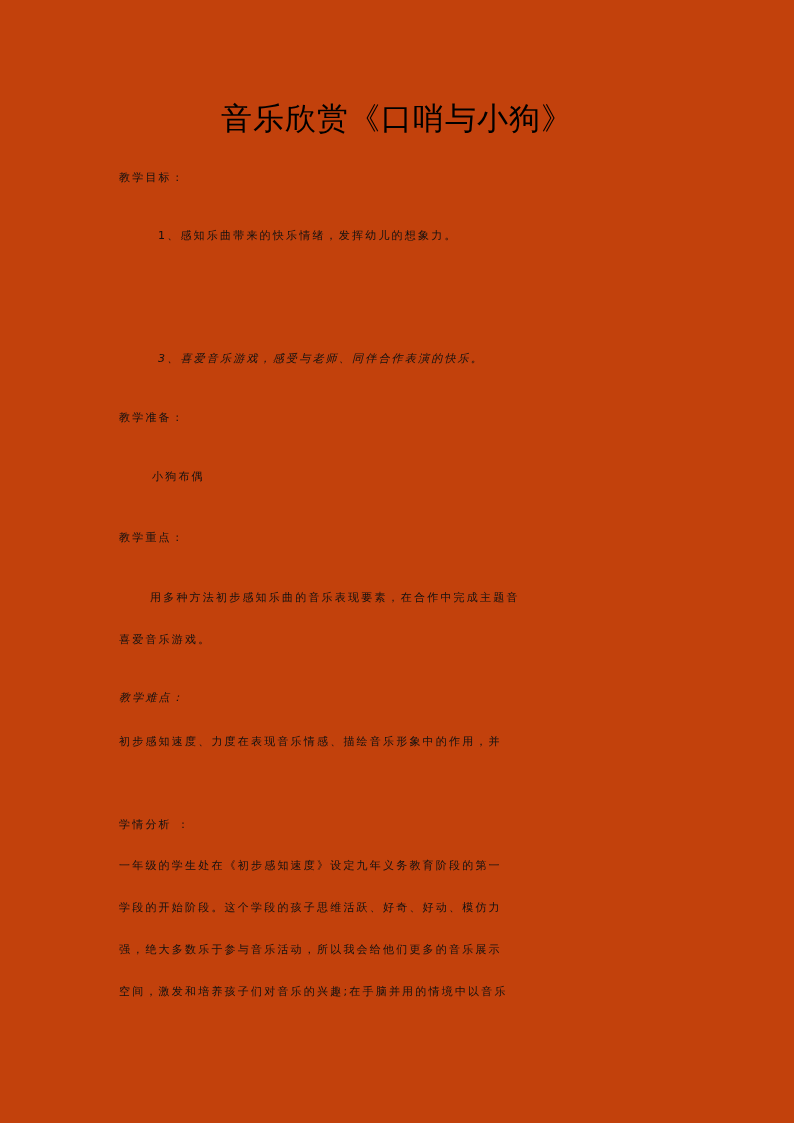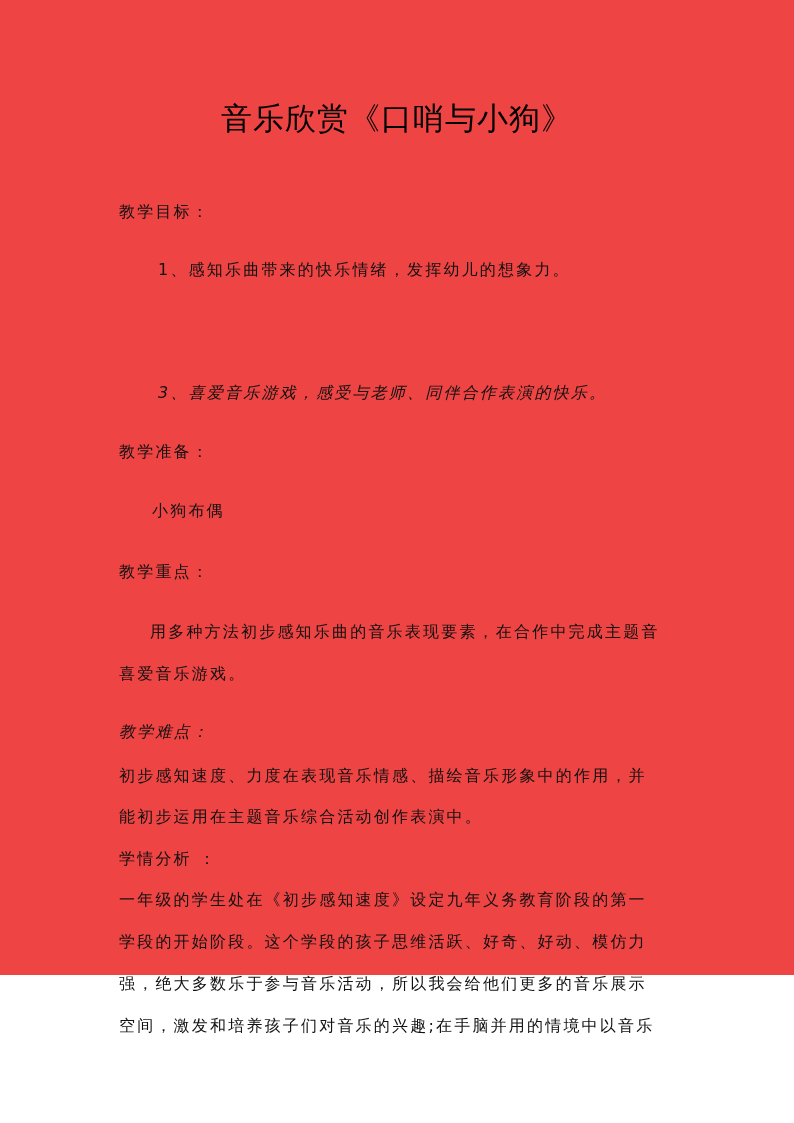--- a/index.html
+++ b/index.html
@@ -12,41 +12,40 @@
       height: 1123px;
       position: relative;
       overflow: hidden;
       font-family: "DejaVu Sans", sans-serif;
       color: #111111;
     }
     .page {
       position: absolute;
       left: 0; top: 0;
       width: 794px;
-      height: 975px;
-      background: #ef4444;
+      height: 1123px;
+      background: #c2410c;
     }
     .title {
       position: absolute;
       left: 0;
       width: 794px;
       top: 98px;
       text-align: center;
       font-family: "DejaVu Serif", serif;
       font-size: 31px;
       letter-spacing: 1px;
       color: #000;
     }
     .line {
       position: absolute;
-      font-size: 16px;
+      font-size: 11px;
       letter-spacing: 2.2px;
       white-space: nowrap;
       color: #111;
-      margin-top: 32px;
     }
     .heading { left: 119px; }
     .item { left: 158px; }
     .indent { left: 152px; }
     .body-first { left: 150px; }
     .body { left: 119px; }
   </style>
 </head>
 <body>
 
@@ -60,21 +59,20 @@
 
   <div class="line heading" style="top:410px;">教学准备：</div>
   <div class="line indent" style="top:469px;">小狗布偶</div>
 
   <div class="line heading" style="top:530px;">教学重点：</div>
   <div class="line body-first" style="top:590px;">用多种方法初步感知乐曲的音乐表现要素，在合作中完成主题音</div>
   <div class="line body" style="top:632px;">喜爱音乐游戏。</div>
 
   <div class="line heading" style="top:690px;font-style:italic;">教学难点：</div>
   <div class="line body" style="top:734px;">初步感知速度、力度在表现音乐情感、描绘音乐形象中的作用，并</div>
-  <div class="line body" style="top:775px;">能初步运用在主题音乐综合活动创作表演中。</div>
 
   <div class="line heading" style="top:817px;">学情分析 ：</div>
   <div class="line body" style="top:858px;">一年级的学生处在《初步感知速度》设定九年义务教育阶段的第一</div>
   <div class="line body" style="top:900px;">学段的开始阶段。这个学段的孩子思维活跃、好奇、好动、模仿力</div>
   <div class="line body" style="top:942px;">强，绝大多数乐于参与音乐活动，所以我会给他们更多的音乐展示</div>
   <div class="line body" style="top:984px;">空间，激发和培养孩子们对音乐的兴趣;在手脑并用的情境中以音乐</div>
 
 </div>
 
 </body></html>

